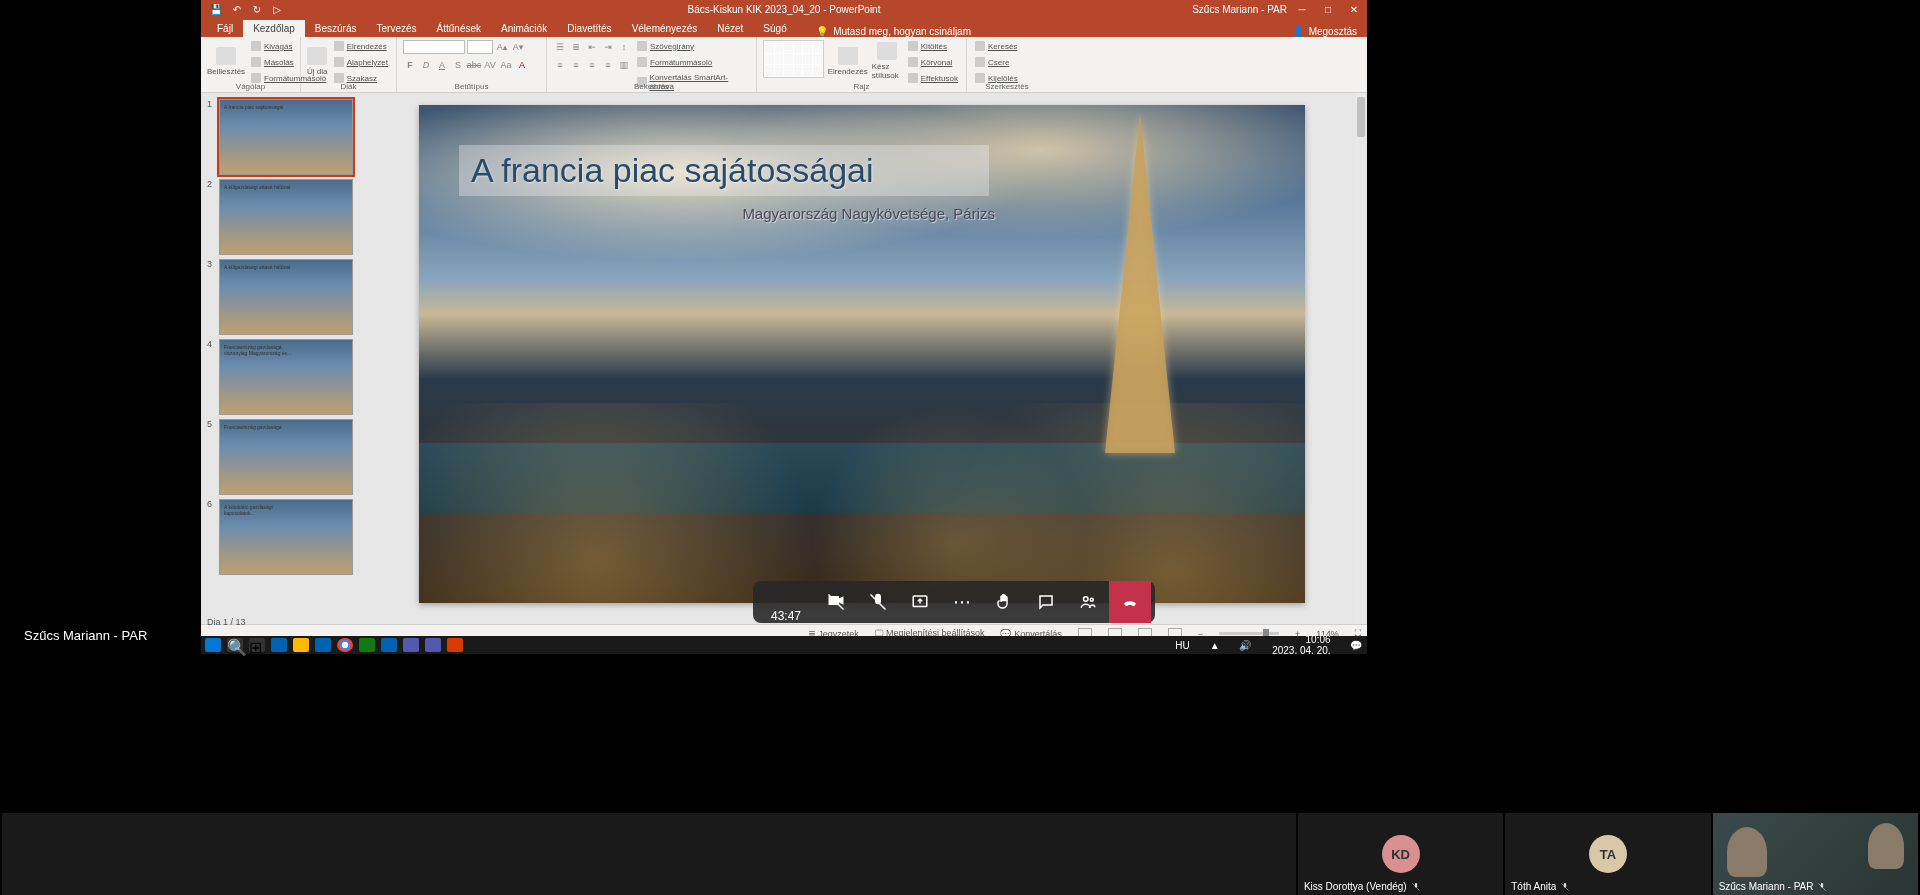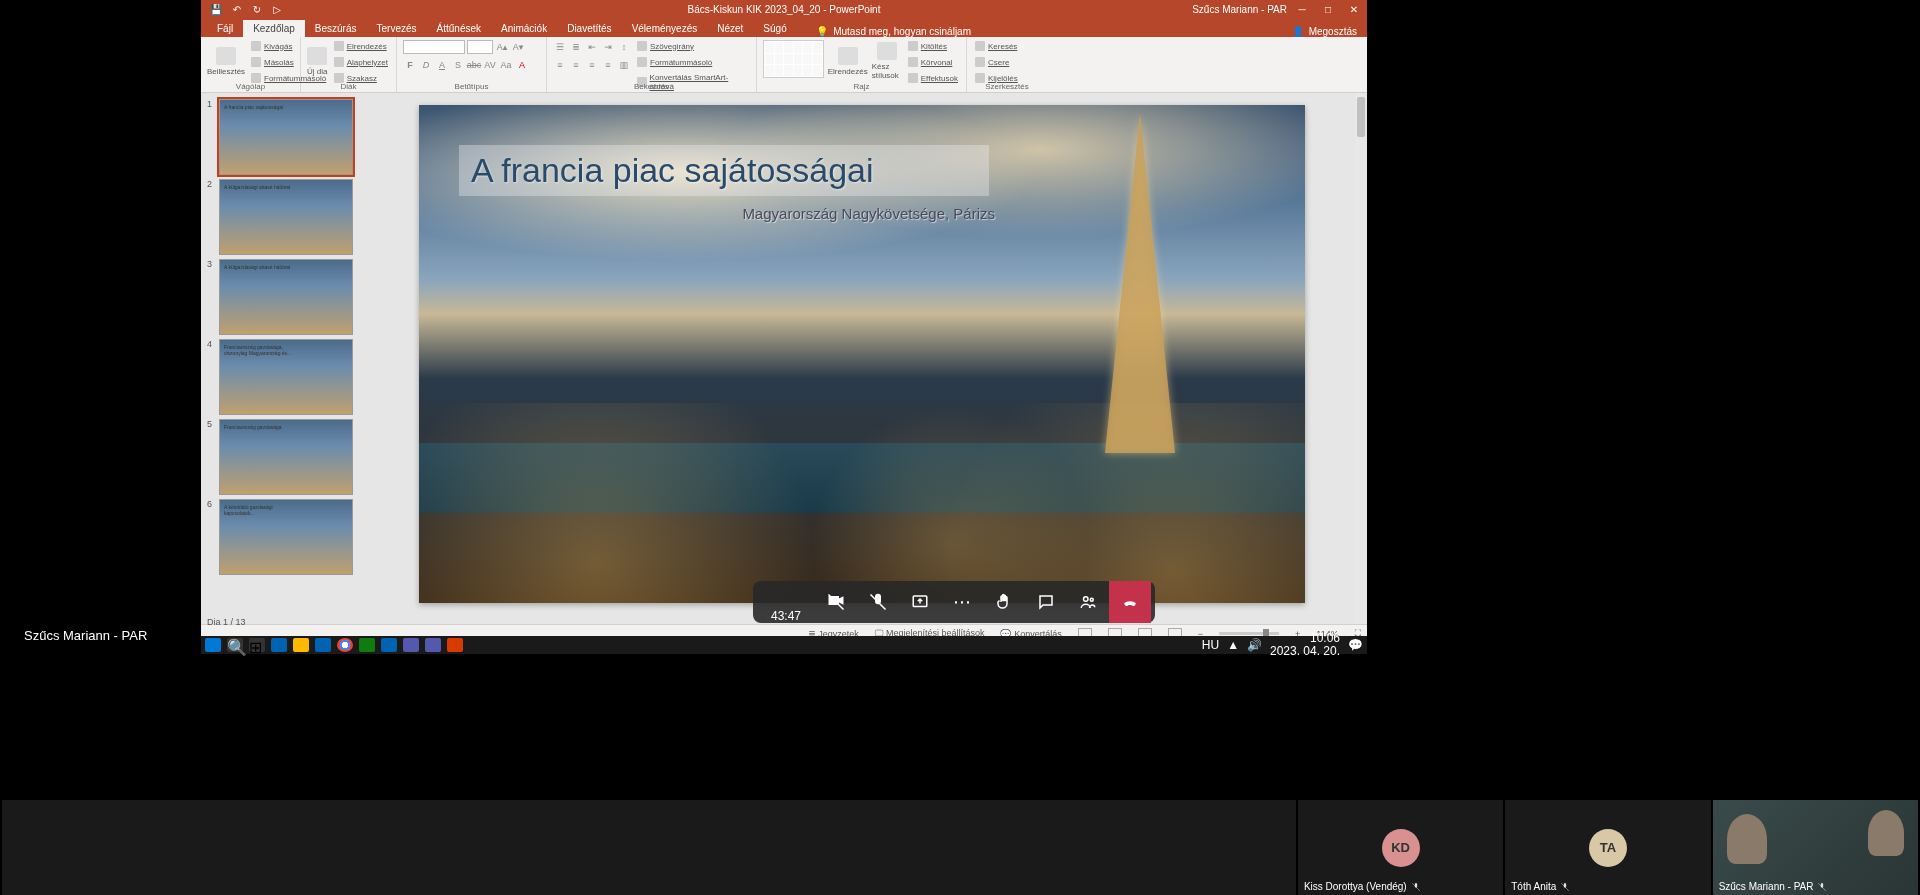--- a/index.html
+++ b/index.html
@@ -88,25 +88,25 @@
 .call-ico { width: 18px; height: 18px; }
 
 
 .taskbar { position: absolute; left: 201px; top: 636px; width: 1166px; height: 18px; background: #1a1a1a; display: flex; align-items: center; padding: 0 4px; gap: 6px; }
 .tb-icon { width: 16px; height: 14px; background: #444; border-radius: 2px; }
 .tb-icon.win { background: #0078d4; }
 .tb-icon.orange { background: #d83b01; }
 .tb-icon.blue { background: #0063b1; }
 .tb-icon.green { background: #107c10; }
 .tb-icon.chrome { background: radial-gradient(circle,#fff 30%,#4285f4 31%,#4285f4 50%,#ea4335 51%); border-radius: 50%; }
-.tb-right { margin-left: auto; display: flex; align-items: center; gap: 8px; color: #fff; font-size: 12px; }
+.tb-right { margin-left: auto; display: flex; align-items: center; gap: 20px; color: #fff; font-size: 10px; }
 .tb-clock { text-align: right; line-height: 1.1; }
 
 
-.participants { position: absolute; left: 0; right: 0; bottom: 0; height: 95px; display: flex; gap: 2px; padding: 0 2px; }
+.participants { position: absolute; left: 0; right: 0; bottom: 0; height: 82px; display: flex; gap: 2px; padding: 0 2px; }
 .pcell { flex: 1; background: #1a1a1a; position: relative; display: flex; align-items: center; justify-content: center; }
 .pcell.video { background: #2a3a3a; }
 .avatar { width: 38px; height: 38px; border-radius: 50%; display: flex; align-items: center; justify-content: center; font-size: 13px; font-weight: 600; color: #333; }
 .pname { position: absolute; left: 6px; bottom: 3px; color: #fff; font-size: 10px; display: flex; align-items: center; gap: 4px; }
 .mute-ico { width: 10px; height: 10px; }
 .avatar-row { position: absolute; left: 360px; bottom: 44px; display: flex; gap: 30px; }
 
 
 .video-people { position: absolute; inset: 0; background: linear-gradient(135deg,#3a4a4a,#2a3535); }
 .person-shape { position: absolute; width: 40px; height: 50px; border-radius: 50% 50% 20% 20%; background: #8a7a6a; }

